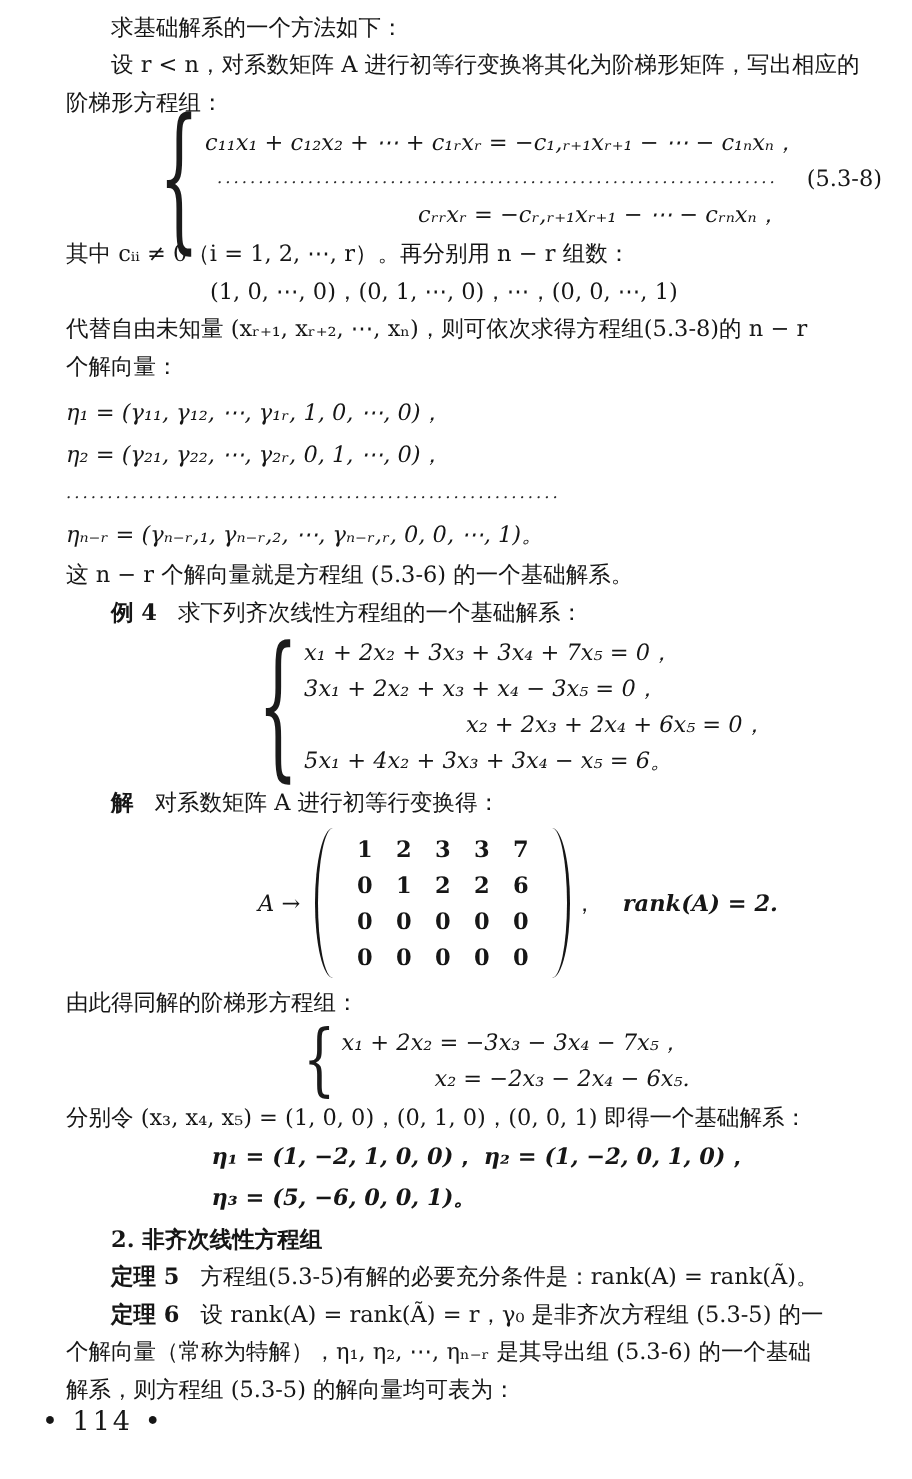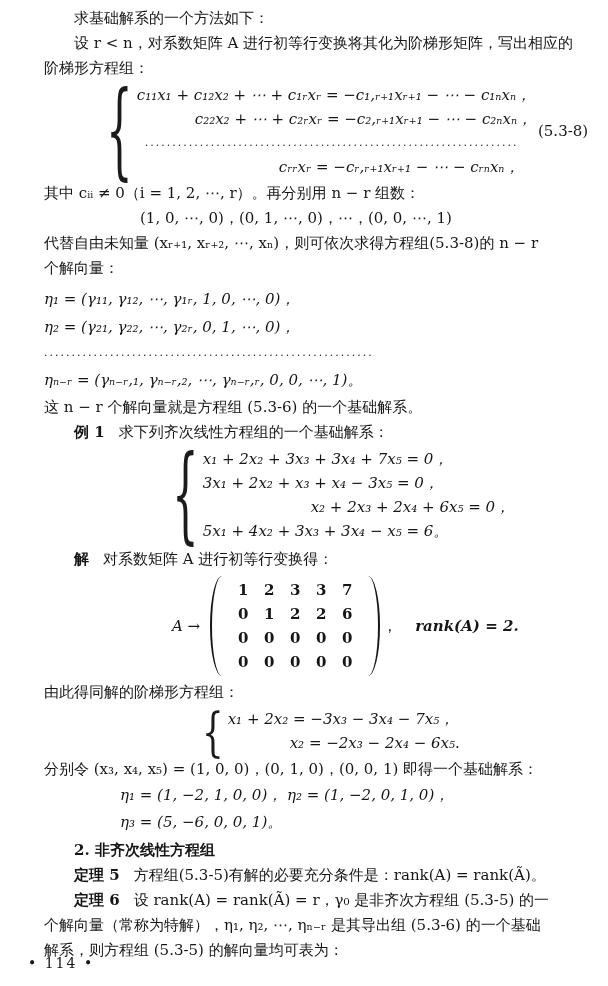--- a/index.html
+++ b/index.html
@@ -33,36 +33,35 @@
   .mprefix{font-style:italic;margin-right:10px;white-space:nowrap;}
   .matwrap{display:flex;align-items:stretch;}
   .paren{width:10px;flex:0 0 auto;}
   .paren.left{border-left:2.5px solid #161616;border-radius:100% 0 0 100%/50% 0 0 50%;}
   .paren.right{border-right:2.5px solid #161616;border-radius:0 100% 100% 0/0 50% 50% 0;}
   .matgrid{display:grid;grid-template-columns:repeat(5,26px);padding:2px 8px;text-align:center;}
   .matgrid span{line-height:24px;font-weight:bold;}
   .msuffix{margin-left:2px;white-space:nowrap;}
   .rank{margin-left:18px;white-space:nowrap;font-style:italic;}
 
-  .pageno{position:absolute;left:28px;bottom:10px;font-size:14px;letter-spacing:2px;}
+  .pageno{position:absolute;left:28px;bottom:26px;font-size:18px;letter-spacing:2px;}
 </style>
 </head>
 <body>
 
 <div class="page">
 
   <div class="indent">求基础解系的一个方法如下：</div>
   <div class="indent">设 r &lt; n，对系数矩阵 A 进行初等行变换将其化为阶梯形矩阵，写出相应的</div>
   <div>阶梯形方程组：</div>
 
   <div class="eqblock" style="margin-left:62px;">
     <span class="brace h4">{</span>
     <div class="eqlines math" style="margin-left:4px;">
       <div class="eqline">c₁₁x₁ + c₁₂x₂ + ⋯ + c₁ᵣxᵣ = −c₁,ᵣ₊₁xᵣ₊₁ − ⋯ − c₁ₙxₙ，</div>
-      <div class="eqline" style="padding-left:58px;">c₂₂x₂ + ⋯ + c₂ᵣxᵣ = −c₂,ᵣ₊₁xᵣ₊₁ − ⋯ − c₂ₙxₙ，</div>
       <div class="eqline dotsline" style="padding-left:8px;">....................................................................</div>
       <div class="eqline" style="padding-left:142px;">cᵣᵣxᵣ = −cᵣ,ᵣ₊₁xᵣ₊₁ − ⋯ − cᵣₙxₙ，</div>
     </div>
     <span class="eqlabel">(5.3-8)</span>
   </div>
 
   <div>其中 cᵢᵢ ≠ 0（i = 1, 2, ⋯, r）。再分别用 n − r 组数：</div>
   <div style="padding-left:96px;">(1, 0, ⋯, 0)，(0, 1, ⋯, 0)，⋯，(0, 0, ⋯, 1)</div>
   <div>代替自由未知量 (xᵣ₊₁, xᵣ₊₂, ⋯, xₙ)，则可依次求得方程组(5.3-8)的 n − r</div>
   <div>个解向量：</div>
@@ -70,21 +69,21 @@
   <div class="math" style="margin-top:4px;">
     <div style="line-height:28px;">η₁ = (γ₁₁, γ₁₂, ⋯, γ₁ᵣ, 1, 0, ⋯, 0)，</div>
     <div style="line-height:28px;">η₂ = (γ₂₁, γ₂₂, ⋯, γ₂ᵣ, 0, 1, ⋯, 0)，</div>
     <div class="dotsline" style="line-height:24px;">............................................................</div>
     <div style="line-height:30px;">ηₙ₋ᵣ = (γₙ₋ᵣ,₁, γₙ₋ᵣ,₂, ⋯, γₙ₋ᵣ,ᵣ, 0, 0, ⋯, 1)。</div>
   </div>
 
   <div>这 n − r 个解向量就是方程组 (5.3-6) 的一个基础解系。</div>
 
   <div class="indent">
-    <span class="lbl">例 1</span><span>求下列齐次线性方程组的一个基础解系：</span>
+    <span class="lbl">例 4</span><span>求下列齐次线性方程组的一个基础解系：</span>
   </div>
 
   <div class="eqblock" style="margin-left:128px;">
     <span class="brace h4">{</span>
     <div class="eqlines math" style="margin-left:4px;">
       <div class="eqline">x₁ + 2x₂ + 3x₃ + 3x₄ + 7x₅ = 0，</div>
       <div class="eqline">3x₁ + 2x₂ + x₃ + x₄ − 3x₅ = 0，</div>
       <div class="eqline" style="padding-left:30px;text-align:center;">x₂ + 2x₃ + 2x₄ + 6x₅ = 0，</div>
       <div class="eqline">5x₁ + 4x₂ + 3x₃ + 3x₄ − x₅ = 6。</div>
     </div>
@@ -131,21 +130,21 @@
   <div class="eqblock" style="margin-left:158px;">
     <span class="brace h2">{</span>
     <div class="eqlines math" style="margin-left:4px;">
       <div class="eqline">x₁ + 2x₂ = −3x₃ − 3x₄ − 7x₅，</div>
       <div class="eqline" style="padding-left:62px;">x₂ = −2x₃ − 2x₄ − 6x₅.</div>
     </div>
   </div>
 
   <div>分别令 (x₃, x₄, x₅) = (1, 0, 0)，(0, 1, 0)，(0, 0, 1) 即得一个基础解系：</div>
 
-  <div class="math" style="margin-left:76px;">
+  <div class="math" style="margin-left:97px;font-weight:bold;">
     <div style="line-height:27px;">η₁ = (1, −2, 1, 0, 0)，  η₂ = (1, −2, 0, 1, 0)，</div>
     <div style="line-height:27px;">η₃ = (5, −6, 0, 0, 1)。</div>
   </div>
 
   <div class="indent bold" style="margin-top:2px;">2. 非齐次线性方程组</div>
 
   <div class="indent">
     <span class="lbl">定理 5</span><span>方程组(5.3-5)有解的必要充分条件是：rank(A) = rank(Ã)。</span>
   </div>
 

